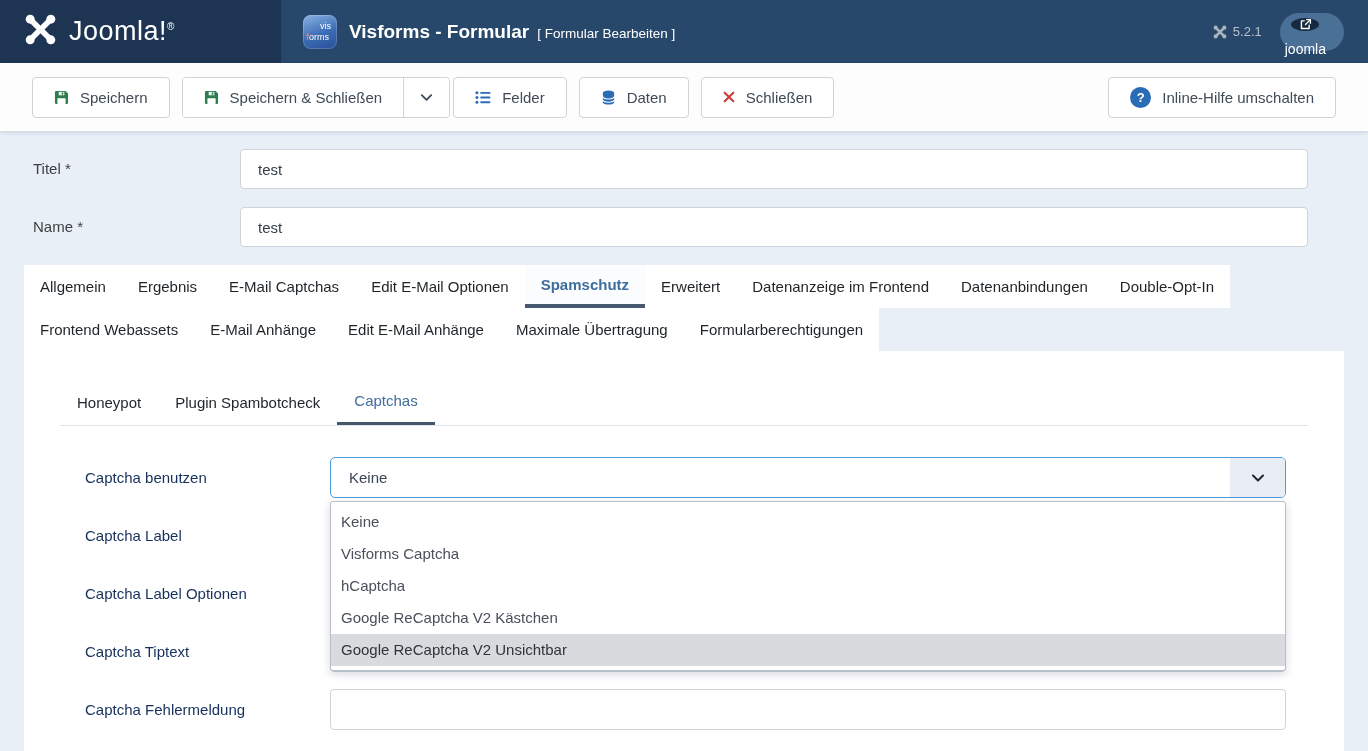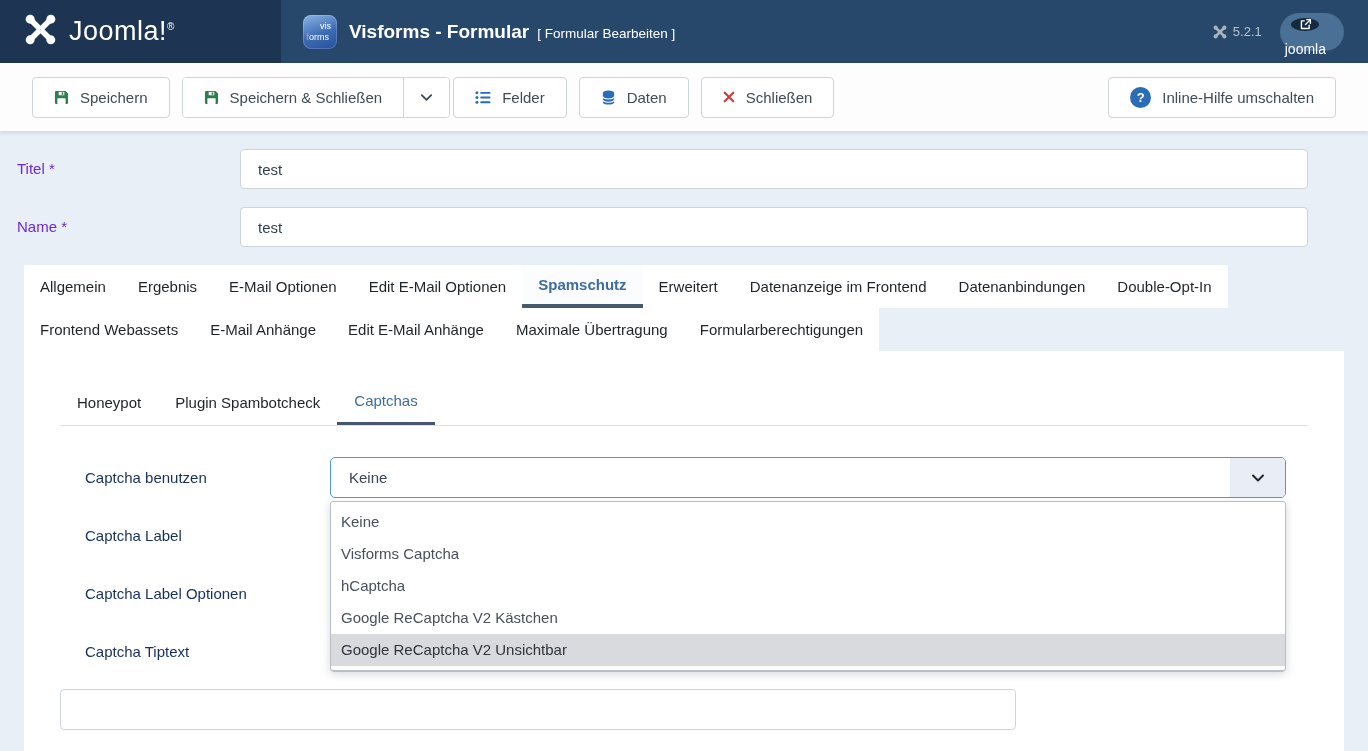--- a/index.html
+++ b/index.html
@@ -28,21 +28,21 @@
   .tb-btn { display:inline-flex; align-items:center; gap:11px; height:41px; padding:0 21px; background:#fff; border:1px solid #ced4da; border-radius:4px; font-size:15px; color:#3f4b57; font-family:inherit; cursor:pointer; margin-right:12px; white-space:nowrap; }
   .tb-group { display:inline-flex; height:41px; border:1px solid #ced4da; border-radius:4px; background:#fff; margin-right:3px; overflow:hidden; }
   .tb-group .main { display:inline-flex; align-items:center; gap:11px; padding:0 21px; font-size:15px; color:#3f4b57; background:#fff; border:none; font-family:inherit; cursor:pointer; }
   .tb-group .caret { width:46px; display:inline-flex; align-items:center; justify-content:center; border:none; border-left:1px solid #ced4da; background:#fff; color:#3f4b57; cursor:pointer; }
   .tb-help { margin-left:auto; margin-right:0; }
   .q-circle { width:21px; height:21px; border-radius:50%; background:#2a6db6; color:#fff; font-size:13px; font-weight:bold; display:inline-flex; align-items:center; justify-content:center; }
 
   
   .content { padding-top:18px; }
   .field-row { display:flex; margin-bottom:18px; }
-  .field-row .lab { width:240px; padding-left:17px; font-size:15px; color:#6d28d9; line-height:40px; flex-shrink:0; }
+  .field-row .lab { width:240px; padding-left:33px; font-size:15px; color:#404040; line-height:40px; flex-shrink:0; }
   .field-row input { width:1068px; height:40px; border:1px solid #ced4da; border-radius:4px; background:#fff; padding:0 17px; font-size:15px; color:#343f4b; font-family:inherit; }
 
   
   .tabs-wrap { margin:18px 24px 0 24px; }
   .tabs-row { display:flex; flex-wrap:wrap; }
   .tab { height:43px; line-height:43px; padding:0 16px; background:#fff; border:none; font-size:15px; color:#1f2428; font-family:inherit; cursor:pointer; white-space:nowrap; }
   .tab.active { color:#3e6d9e; font-weight:bold; background:#fbfcfd; line-height:39px; border-bottom:4px solid #47596e; }
 
   
   .panel { margin:0 24px; background:#fff; min-height:400px; padding:29px 36px 0 36px; }
@@ -190,21 +190,21 @@
   </div>
   <div class="field-row">
     <label class="lab">Name *</label>
     <input type="text" value="test" style="">
   </div>
 
   <div class="tabs-wrap">
     <div class="tabs-row">
       <button class="tab">Allgemein</button>
       <button class="tab">Ergebnis</button>
-      <button class="tab">E-Mail Optionen</button>
+      <button class="tab">E-Mail Captchas</button>
       <button class="tab">Edit E-Mail Optionen</button>
       <button class="tab active">Spamschutz</button>
       <button class="tab">Erweitert</button>
       <button class="tab">Datenanzeige im Frontend</button>
       <button class="tab">Datenanbindungen</button>
       <button class="tab">Double-Opt-In</button>
     </div>
     <div class="tabs-row">
       <button class="tab">Frontend Webassets</button>
       <button class="tab">E-Mail Anhänge</button>
@@ -244,20 +244,21 @@
         <label class="lab">Captcha Label Optionen</label>
         <input type="text" class="ctl-input" style="">
       </div>
 
       <div class="frow">
         <label class="lab">Captcha Tiptext</label>
         <input type="text" class="ctl-input" value="" style="">
       </div>
 
       <div class="frow">
+        <label class="lab">Captcha Fehlermeldung</label>
         <input type="text" class="ctl-input" value="" style="">
       </div>
 
       <div class="dropdown">
         <div class="opt">Keine</div>
         <div class="opt">Visforms Captcha</div>
         <div class="opt">hCaptcha</div>
         <div class="opt">Google ReCaptcha V2 Kästchen</div>
         <div class="opt highlight">Google ReCaptcha V2 Unsichtbar</div>
       </div>

